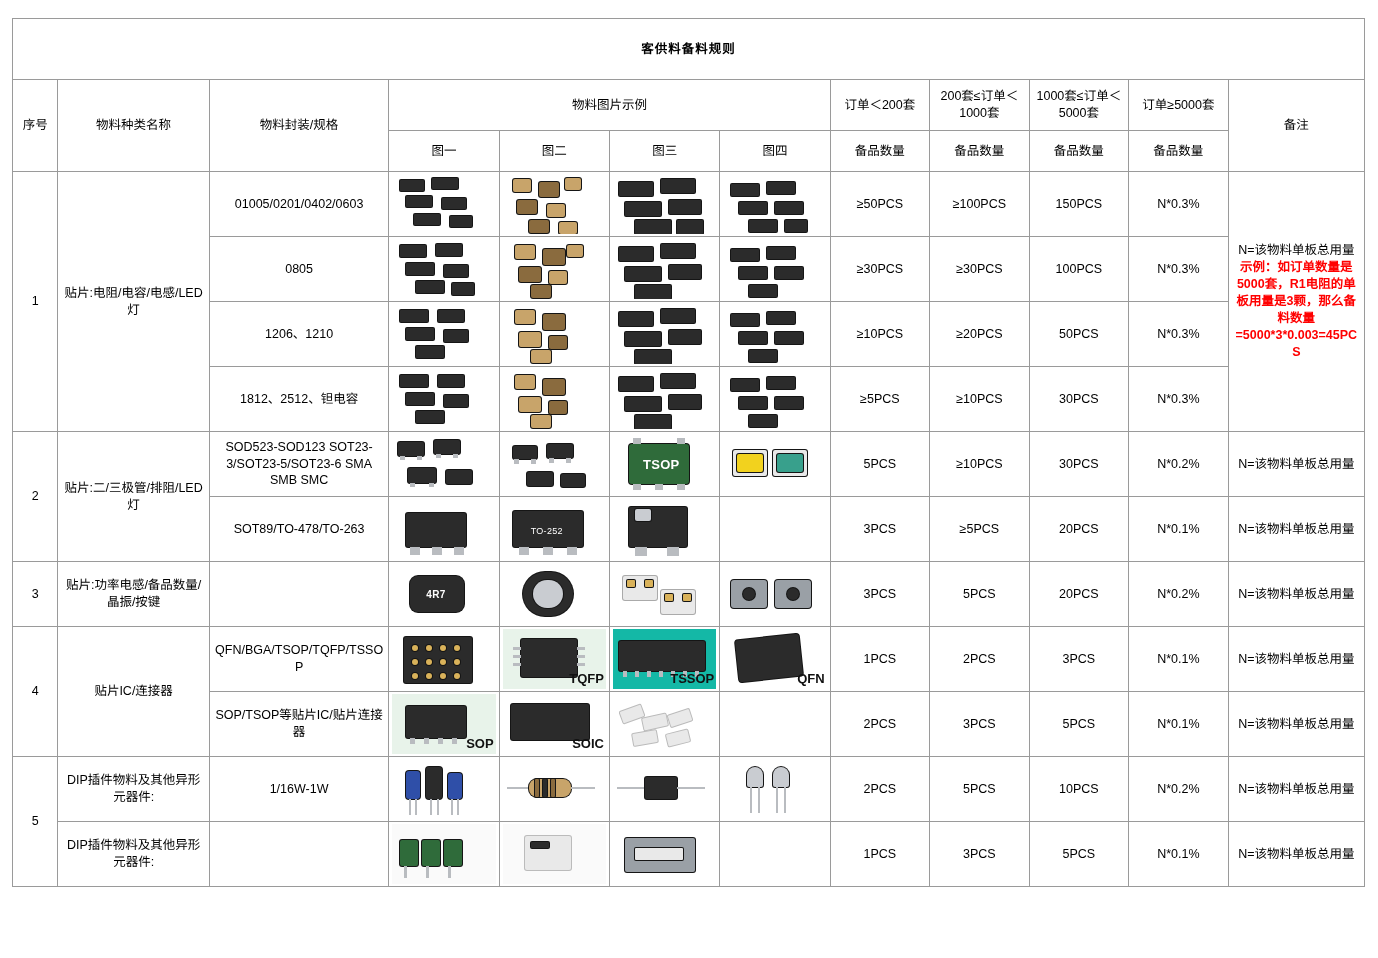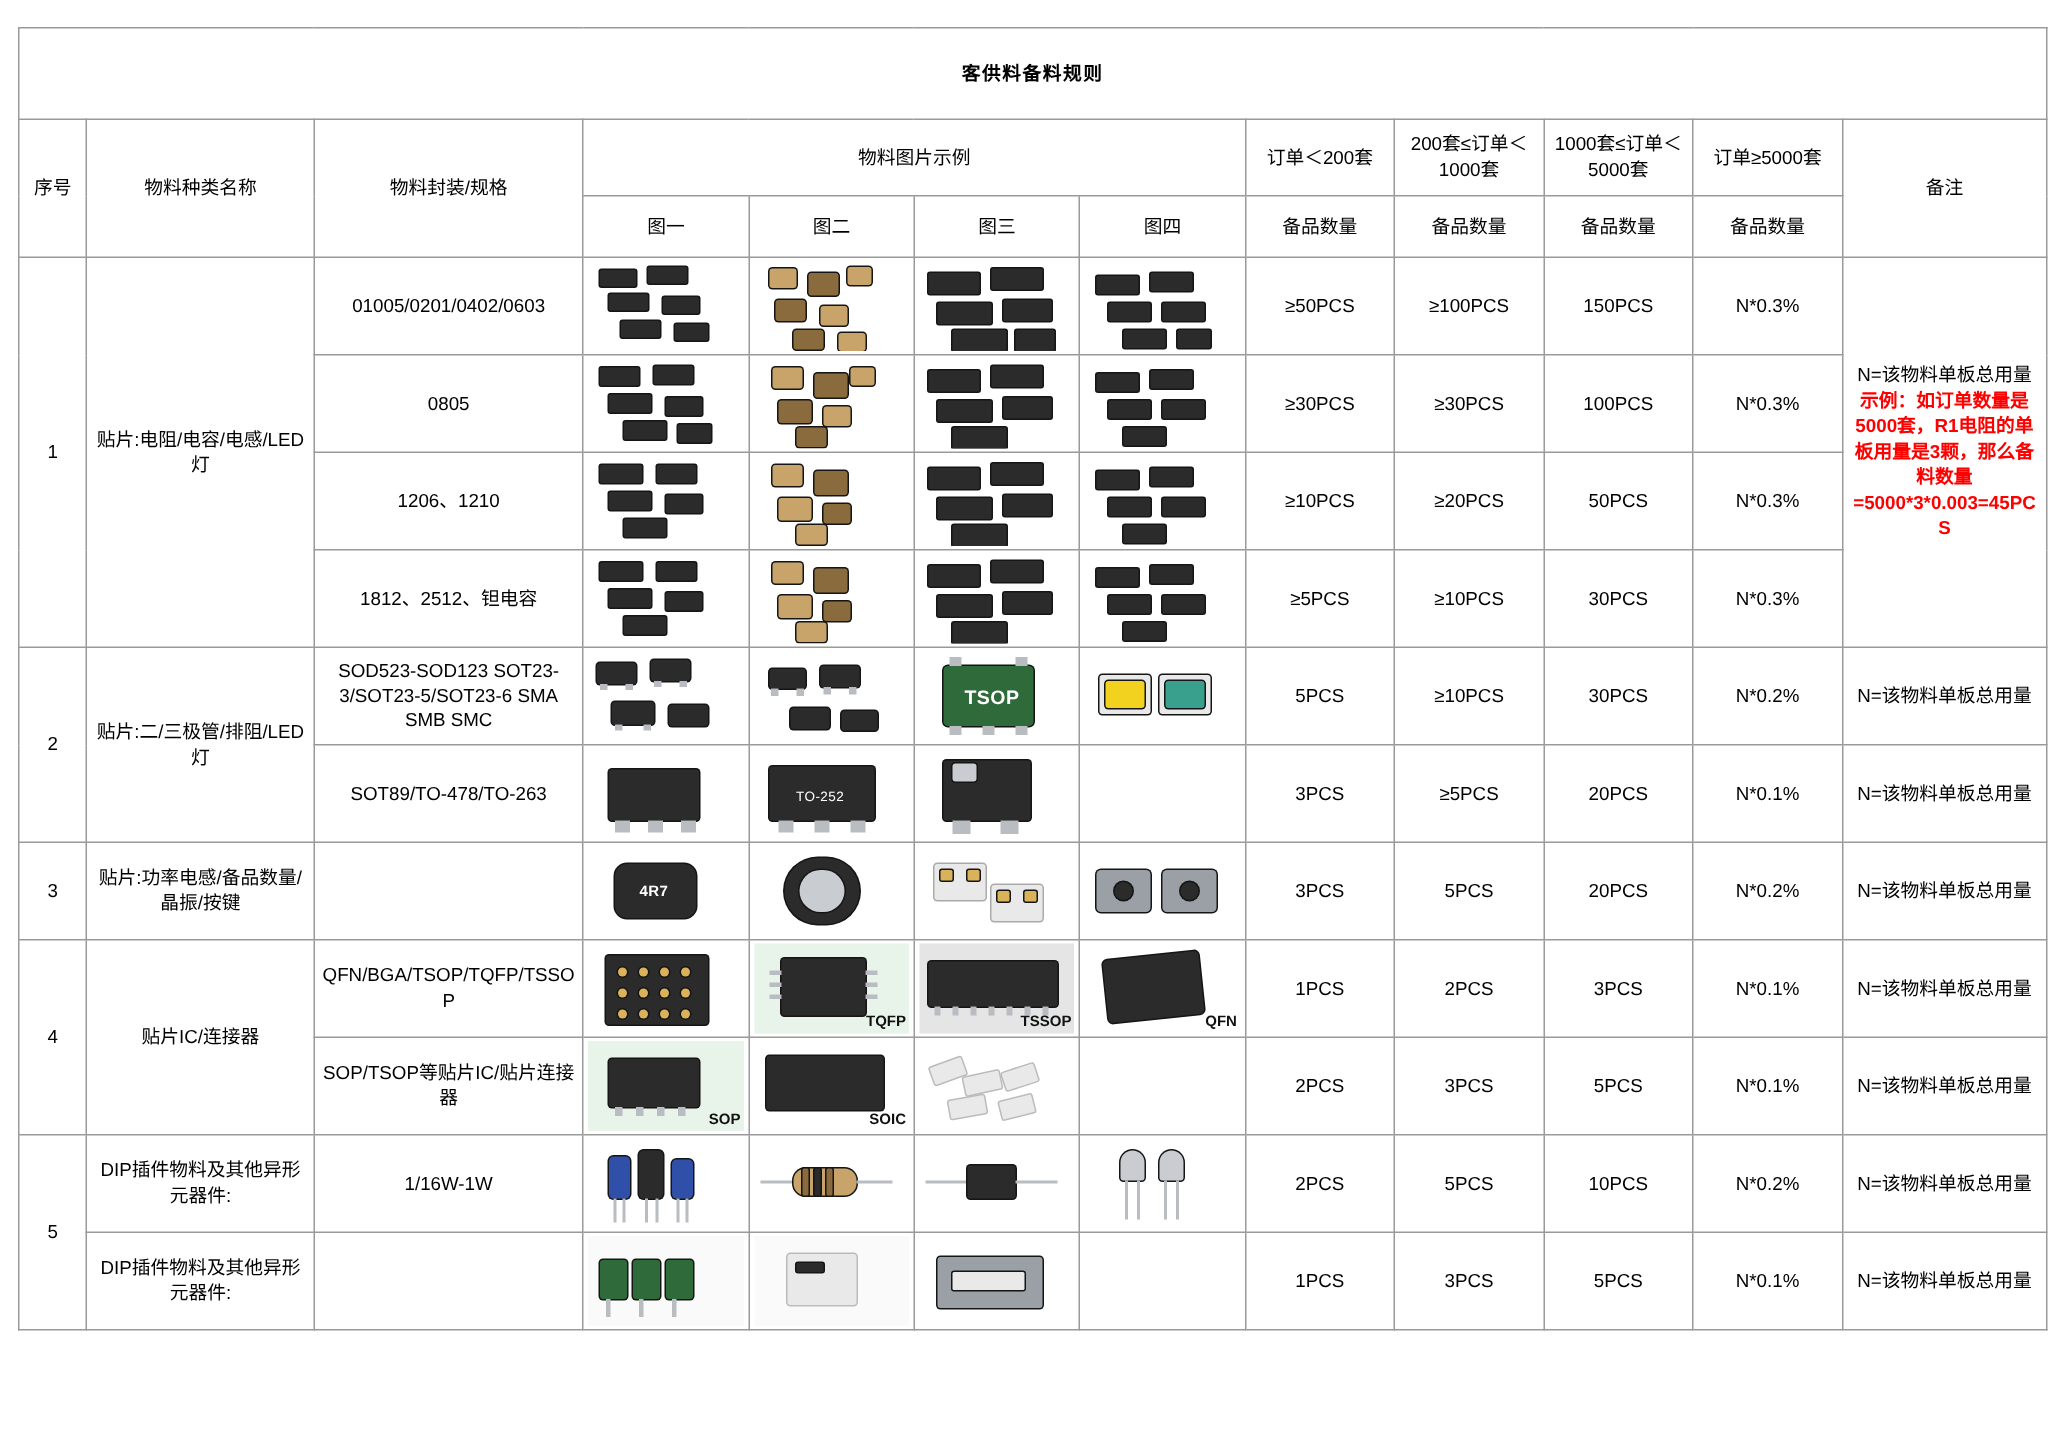--- a/index.html
+++ b/index.html
@@ -75,21 +75,21 @@
     position: relative;
     overflow: hidden;
     display: block;
   }
   .photo > span {
     position: absolute;
     display: block;
   }
   .bg-white { background: #ffffff; }
   .bg-light { background: #fafafa; }
-  .bg-cream { background: #e5e5e5; }
+  .bg-cream { background: #14b8a6; }
   .bg-mint  { background: #e8f3ea; }
   
   .chip {
     background: #2b2b2b;
     border-radius: 1px;
     box-shadow: 0 0 0 1px #151515;
   }
   .chip.tan   { background: #c8a46a; }
   .chip.brown { background: #8a6b3e; }
   .chip.silver{ background: #c9ccd1; }
@@ -107,21 +107,21 @@
     position: absolute;
     color: #ffffff;
     font-size: 7px;
     font-family: "Liberation Sans", sans-serif;
     letter-spacing: .3px;
   }
   .tag-label {
     position: absolute;
     right: 2px;
     bottom: 1px;
-    font-size: 10px;
+    font-size: 13px;
     font-weight: bold;
     color: #111;
     font-family: "Liberation Sans", sans-serif;
   }
 </style>
 </head>
 <body>
 
 <div class="sheet">
   <table class="rules">

